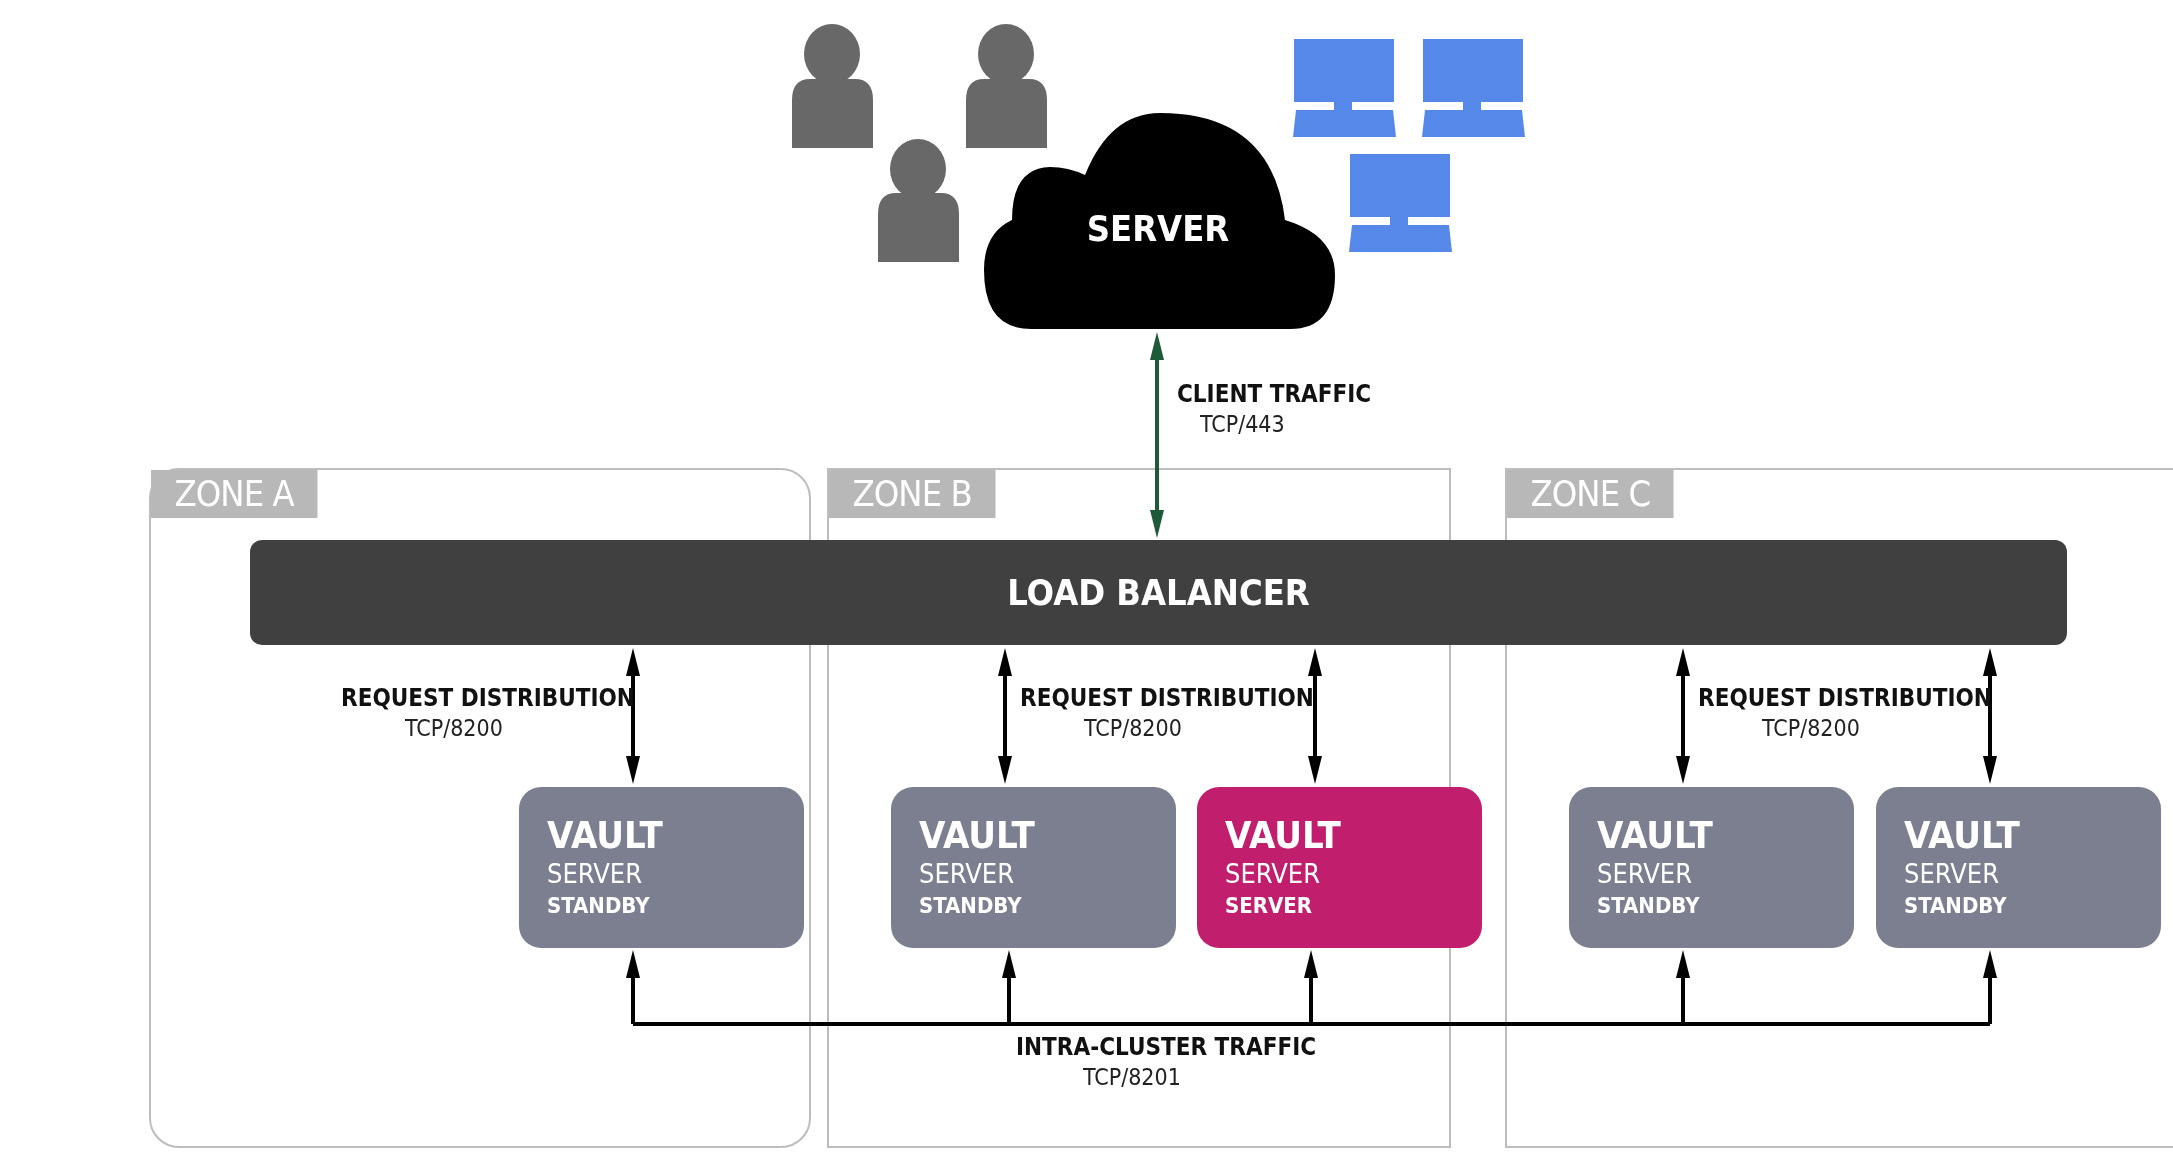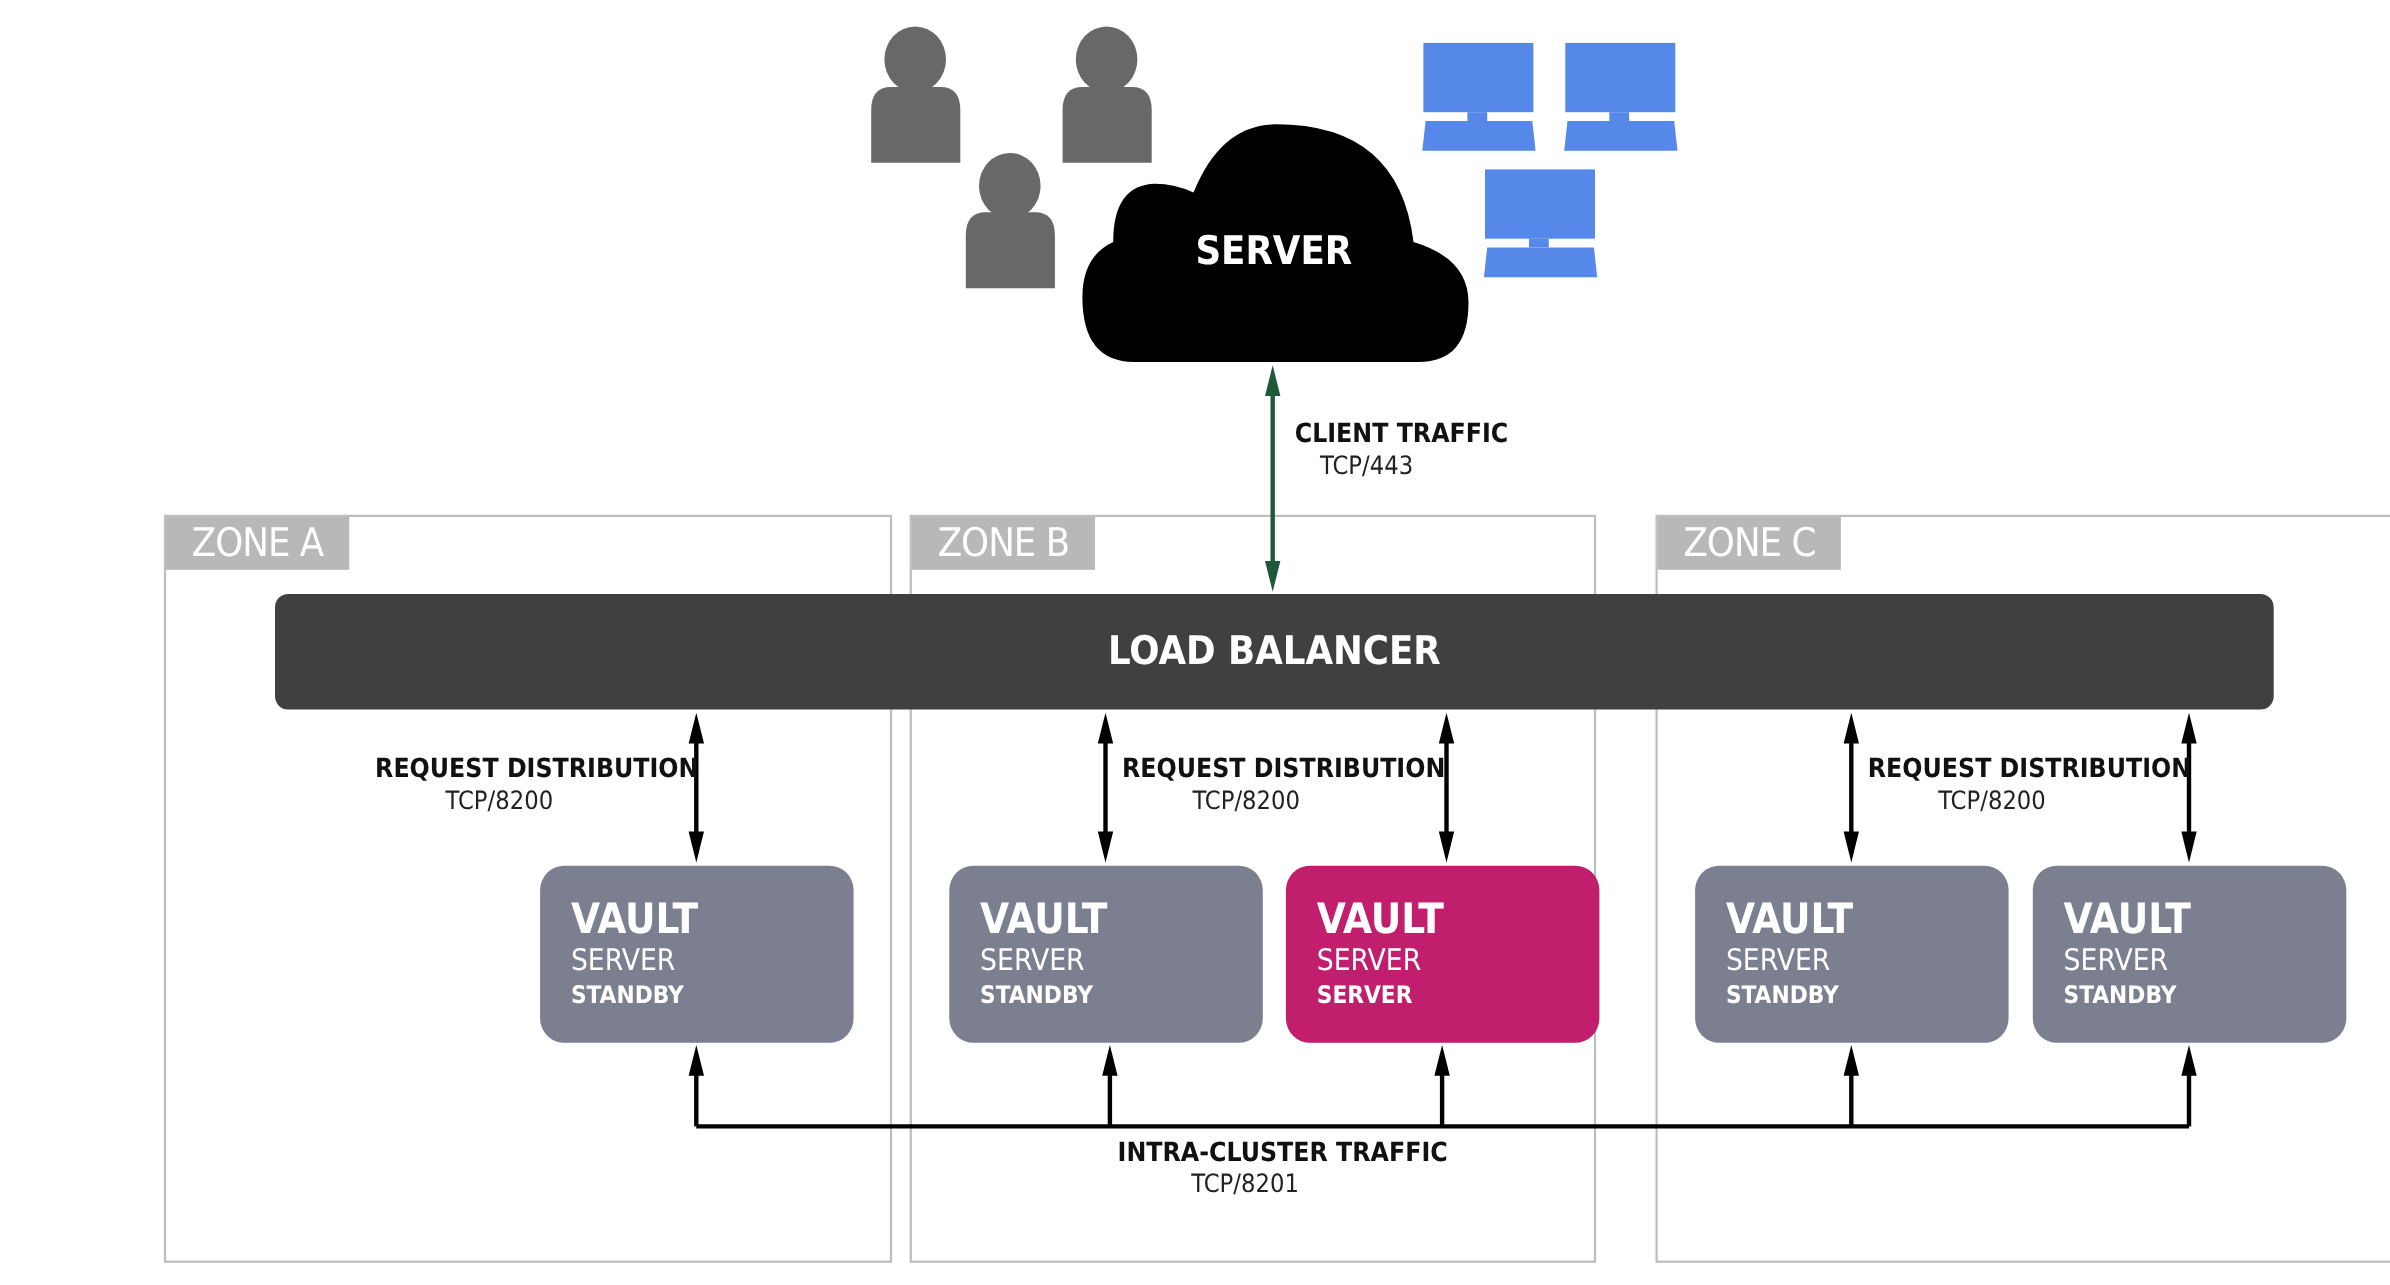--- a/index.html
+++ b/index.html
@@ -1,33 +1,33 @@
 <!DOCTYPE html>
 <html><head>
 <meta charset="utf-8">
 <style>
   html,body{margin:0;padding:0;background:#fff;}
   body{width:2173px;height:1168px;position:relative;overflow:hidden;font-family:"DejaVu Sans Condensed","DejaVu Sans",sans-serif;}
   .zone{position:absolute;border:2px solid #bdbdbd;box-sizing:border-box;}
   .zone-label{position:absolute;left:0;top:0;height:48px;background:#b8b8b8;color:#fff;font-size:36px;font-family:"DejaVu Sans","Liberation Sans",sans-serif;font-weight:normal;line-height:48px;padding:0 26px;letter-spacing:-1px;transform:scaleX(0.9);transform-origin:left;}
   .lb{position:absolute;left:250px;top:540px;width:1817px;height:105px;background:#404040;border-radius:12px;color:#fff;display:flex;align-items:center;justify-content:center;font-weight:bold;font-size:36px;}
-  .vault{position:absolute;top:787px;width:285px;height:161px;border-radius:22px;background:#7b7f8f;color:#fff;box-sizing:border-box;padding:26px 0 0 28px;}
+  .vault{position:absolute;top:787px;width:285px;height:161px;border-radius:22px;background:#7b7f8f;color:#fff;box-sizing:border-box;padding:26px 0 0 28px;margin-left:28px;}
   .vault.active{background:#c11f6e;}
   .v-title{font-weight:bold;font-size:38px;line-height:44px;display:block;}
   .v-sub{font-size:27px;line-height:34px;display:block;font-weight:normal;}
   .v-state{font-size:22px;font-weight:bold;line-height:30px;display:block;}
   .lbl-bold{position:absolute;font-weight:bold;font-size:24px;color:#111;white-space:nowrap;}
   .lbl-norm{position:absolute;font-size:23px;color:#222;white-space:nowrap;}
   svg.overlay{position:absolute;left:0;top:0;}
   .cloud-text{position:absolute;left:1008px;top:205px;width:300px;text-align:center;color:#fff;font-weight:bold;font-size:36px;line-height:48px;}
 </style>
 </head>
 <body>
 
-<div class="zone" style="left:149px;top:468px;width:662px;height:680px;">
+<div class="zone" style="left:149px;top:468px;width:662px;height:680px;border-radius:30px;">
   <div class="zone-label">ZONE A</div>
 </div>
 <div class="zone" style="left:827px;top:468px;width:624px;height:680px;">
   <div class="zone-label">ZONE B</div>
 </div>
 <div class="zone" style="left:1505px;top:468px;width:800px;height:680px;">
   <div class="zone-label">ZONE C</div>
 </div>
 
 <svg class="overlay" width="2173" height="1168">

